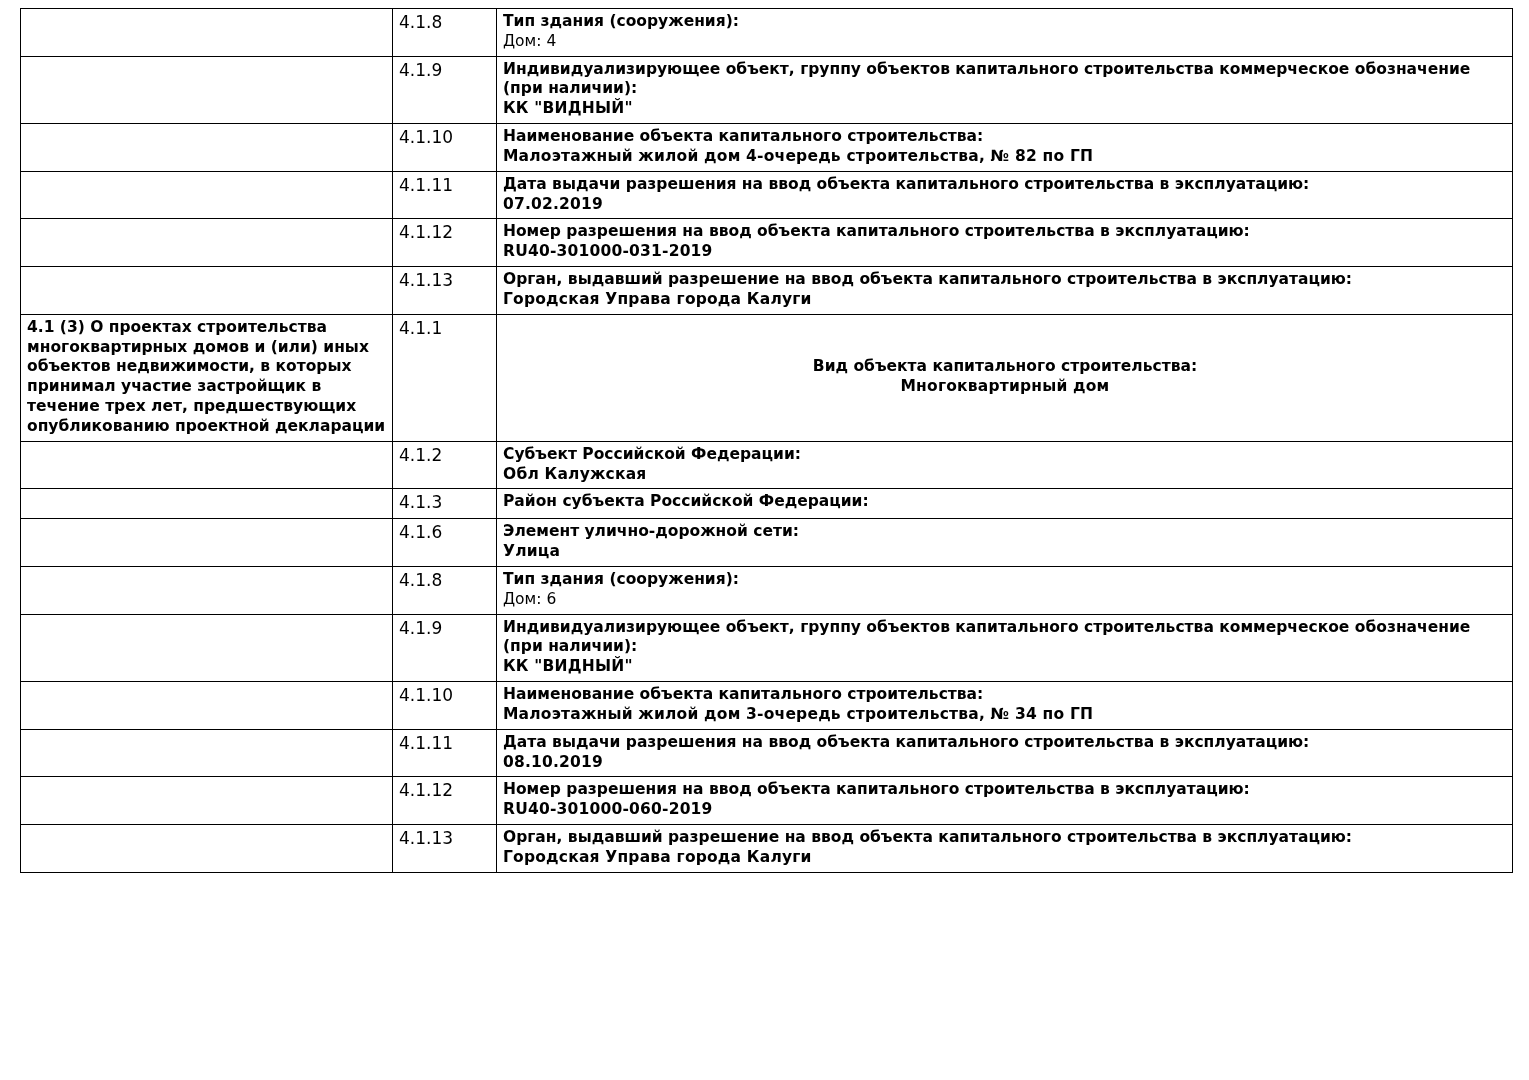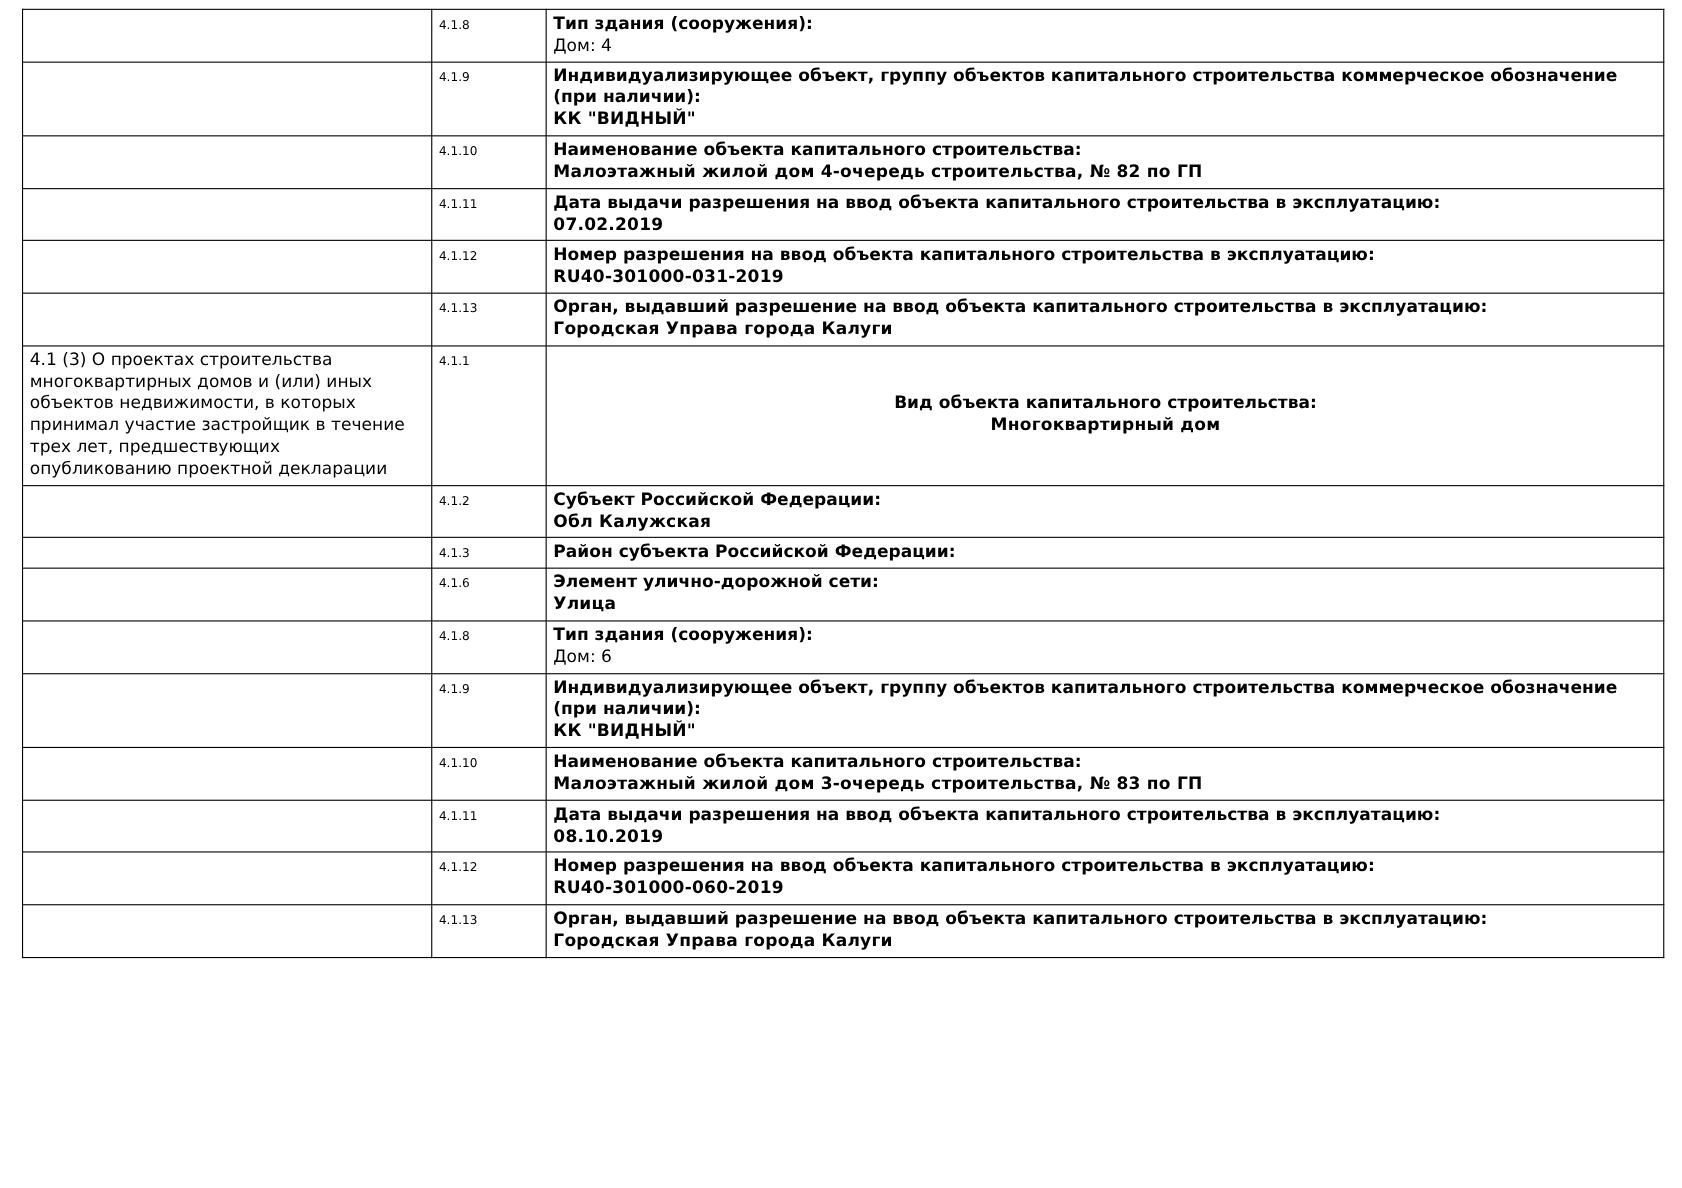--- a/index.html
+++ b/index.html
@@ -28,29 +28,30 @@
     vertical-align: top;
     padding: 3px 5px 4px 6px;
     font-size: 15.5px;
     line-height: 1.28;
   }
   col.c-section { width: 372px; }
   col.c-num     { width: 104px; }
   col.c-body    { width: 1016px; }
 
   .num {
-    font-size: 11px;
+    font-size: 17px;
     line-height: 1.28;
   }
   td.num-cell {
     vertical-align: middle;
   }
   td.section-cell {
     vertical-align: top;
     line-height: 1.3;
+    font-weight: bold;
   }
   td.section-cell.mid {
     vertical-align: middle;
   }
   .label {
     font-weight: bold;
   }
   .value {
     font-weight: bold;
     letter-spacing: 0.2px;
@@ -191,21 +192,21 @@
               <div class="value">КК "ВИДНЫЙ"</div>
             </div>
           </td>
         </tr>
         <tr>
           <td class="section-cell">&nbsp;</td>
           <td class="num-cell"><span class="num">4.1.10</span></td>
           <td>
             <div>
               <div class="label">Наименование объекта капитального строительства:</div>
-              <div class="value">Малоэтажный жилой дом 3-очередь строительства, № 83 по ГП</div>
+              <div class="value">Малоэтажный жилой дом 3-очередь строительства, № 34 по ГП</div>
             </div>
           </td>
         </tr>
         <tr>
           <td class="section-cell">&nbsp;</td>
           <td class="num-cell"><span class="num">4.1.11</span></td>
           <td>
             <div>
               <div class="label">Дата выдачи разрешения на ввод объекта капитального строительства в эксплуатацию:</div>
               <div class="value">08.10.2019</div>

